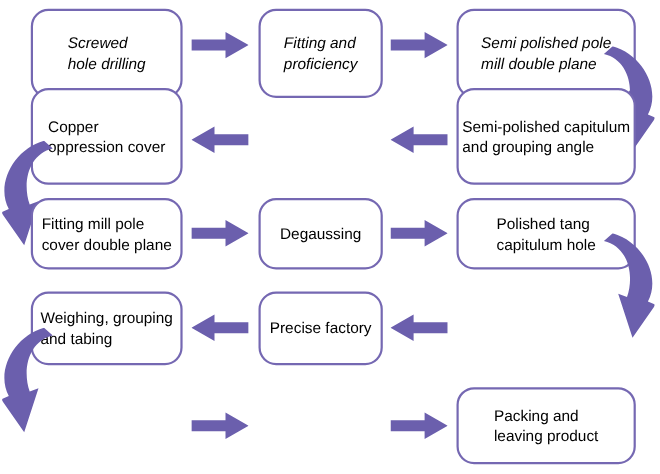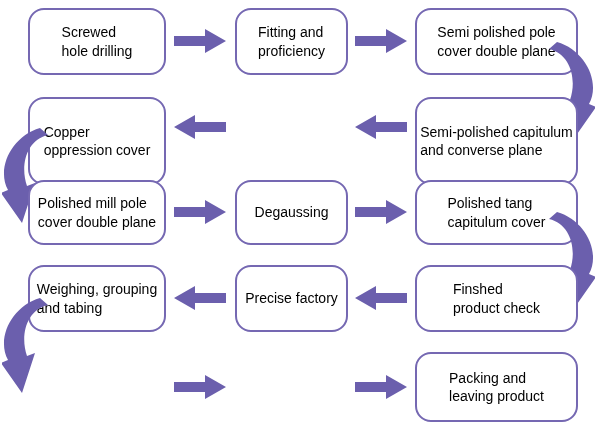--- a/index.html
+++ b/index.html
@@ -25,22 +25,22 @@
     text-align:left;
     font-size:14px;
     line-height:1.32;
     color:var(--text,#000);
   }
   
   .c1{left:28px;width:138px;}
   .c2{left:235px;width:113px;}
   .c3{left:415px;width:163px;}
   
-  .r1{top:8px;height:67px;}
-  .r2{top:97px;height:88px;}
+  .r1{top:8px;height:81px;font-style:italic;}
+  .r2{top:80px;height:88px;}
   .r3{top:180px;height:65px;}
   .r4{top:265px;height:67px;}
   .r5{top:352px;height:70px;}
 
   .harrow{position:absolute;width:52px;height:26px;color:var(--arrow,#6b5fad);}
   .harrow svg{width:100%;height:100%;display:block;}
   .left-dir svg{transform:scaleX(-1);}
   .ga1{left:174px;}
   .ga2{left:355px;}
   .ay1{top:28px;}
@@ -75,21 +75,21 @@
       <span class="label">Fitting and
 proficiency</span>
     </div>
   <div class="harrow ga2 ay1">
       <svg viewBox="0 0 52 26">
         <path fill="currentColor" d="M0 8 H31 V1 L52 13 L31 25 V18 H0 Z"></path>
       </svg>
     </div>
   <div class="box r1 c3">
       <span class="label">Semi polished pole
-cover double plane</span>
+mill double plane</span>
     </div>
 
   <div class="curve cv1">
       <svg viewBox="0 0 46 96">
         <path fill="currentColor" d="M8 0 C36 8 52 40 40 62 L47 65 L26 95 L13 55 L21 58 C28 38 22 12 0 7 Z"></path>
       </svg>
     </div>
 
   <div class="box r2 c1">
       <span class="label">Copper
@@ -100,49 +100,49 @@
         <path fill="currentColor" d="M0 8 H31 V1 L52 13 L31 25 V18 H0 Z"></path>
       </svg>
     </div>
   <div class="harrow left-dir ga2 ay2">
       <svg viewBox="0 0 52 26">
         <path fill="currentColor" d="M0 8 H31 V1 L52 13 L31 25 V18 H0 Z"></path>
       </svg>
     </div>
   <div class="box r2 c3">
       <span class="label">Semi-polished capitulum
-and converse plane</span>
+and grouping angle</span>
     </div>
 
   <div class="curve left cv2">
       <svg viewBox="0 0 46 96">
         <path fill="currentColor" d="M8 0 C36 8 52 40 40 62 L47 65 L26 95 L13 55 L21 58 C28 38 22 12 0 7 Z"></path>
       </svg>
     </div>
 
   <div class="box r3 c1">
-      <span class="label">Polished mill pole
+      <span class="label">Fitting mill pole
 cover double plane</span>
     </div>
   <div class="harrow ga1 ay3">
       <svg viewBox="0 0 52 26">
         <path fill="currentColor" d="M0 8 H31 V1 L52 13 L31 25 V18 H0 Z"></path>
       </svg>
     </div>
   <div class="box r3 c2">
       <span class="label">Degaussing</span>
     </div>
   <div class="harrow ga2 ay3">
       <svg viewBox="0 0 52 26">
         <path fill="currentColor" d="M0 8 H31 V1 L52 13 L31 25 V18 H0 Z"></path>
       </svg>
     </div>
   <div class="box r3 c3">
       <span class="label">Polished tang
-capitulum cover</span>
+capitulum hole</span>
     </div>
 
   <div class="curve cv3">
       <svg viewBox="0 0 46 96">
         <path fill="currentColor" d="M8 0 C36 8 52 40 40 62 L47 65 L26 95 L13 55 L21 58 C28 38 22 12 0 7 Z"></path>
       </svg>
     </div>
 
   <div class="box r4 c1">
       <span class="label">Weighing, grouping
@@ -153,24 +153,20 @@
         <path fill="currentColor" d="M0 8 H31 V1 L52 13 L31 25 V18 H0 Z"></path>
       </svg>
     </div>
   <div class="box r4 c2">
       <span class="label">Precise factory</span>
     </div>
   <div class="harrow left-dir ga2 ay4">
       <svg viewBox="0 0 52 26">
         <path fill="currentColor" d="M0 8 H31 V1 L52 13 L31 25 V18 H0 Z"></path>
       </svg>
-    </div>
-  <div class="box r4 c3">
-      <span class="label">Finshed
-product check</span>
     </div>
 
   <div class="curve left cv4">
       <svg viewBox="0 0 46 96">
         <path fill="currentColor" d="M8 0 C36 8 52 40 40 62 L47 65 L26 95 L13 55 L21 58 C28 38 22 12 0 7 Z"></path>
       </svg>
     </div>
 
   <div class="harrow ga1 ay5">
       <svg viewBox="0 0 52 26">

